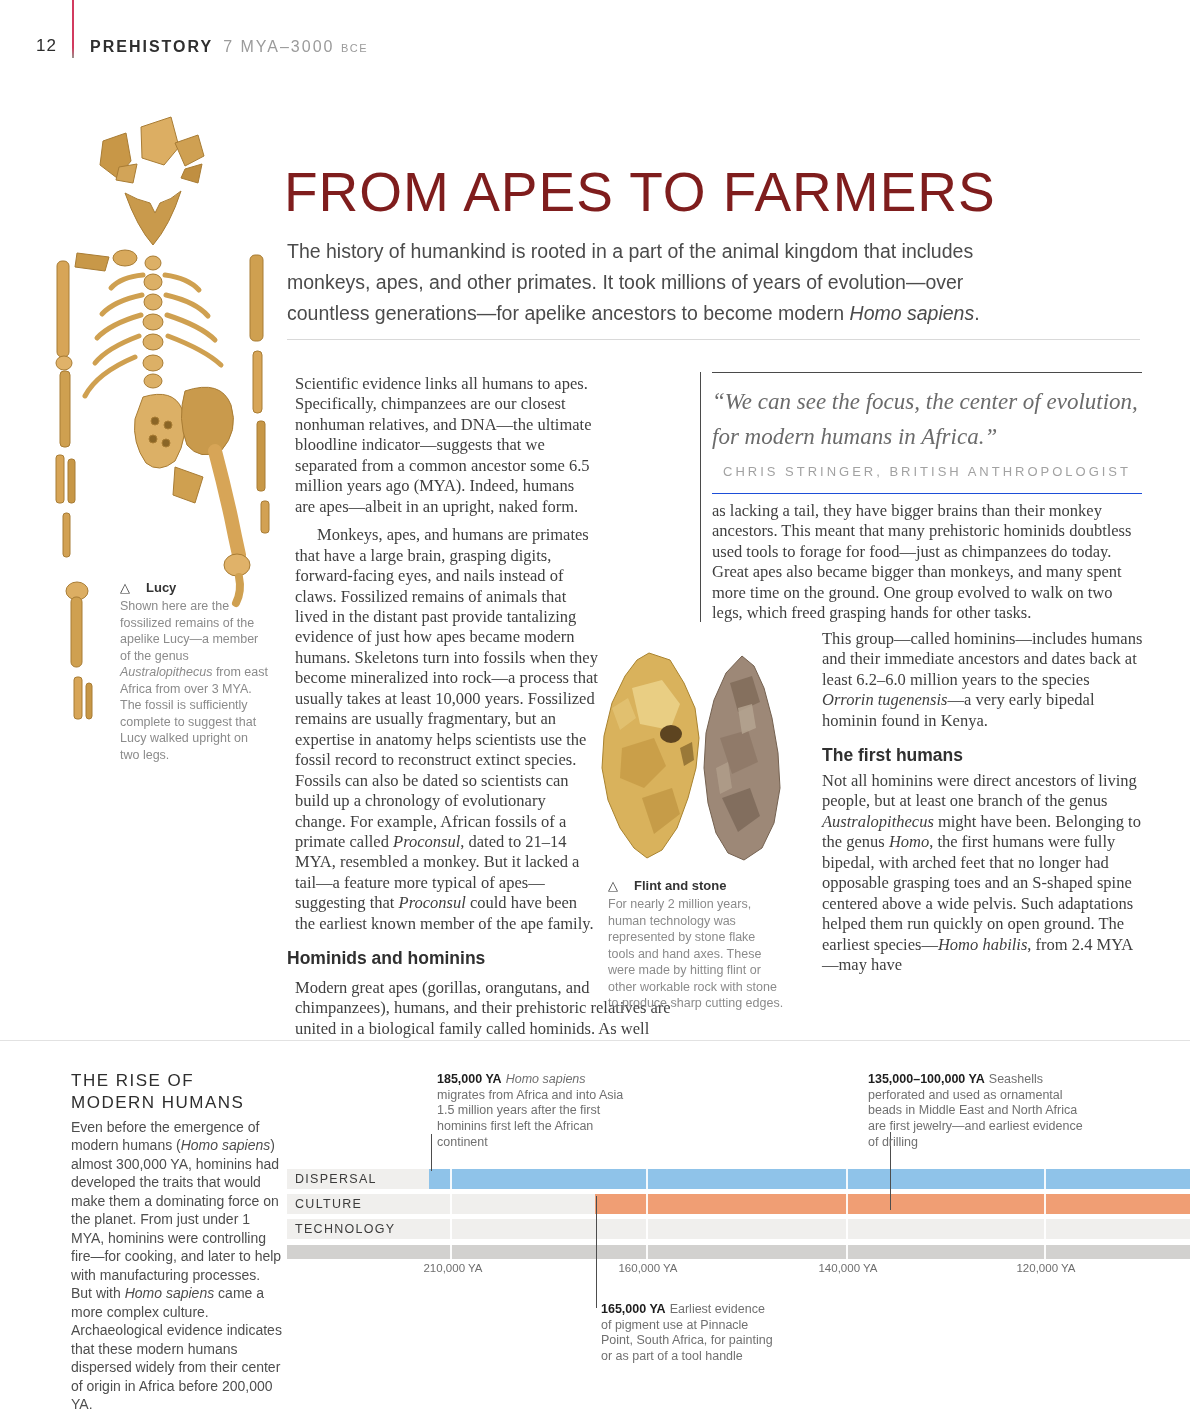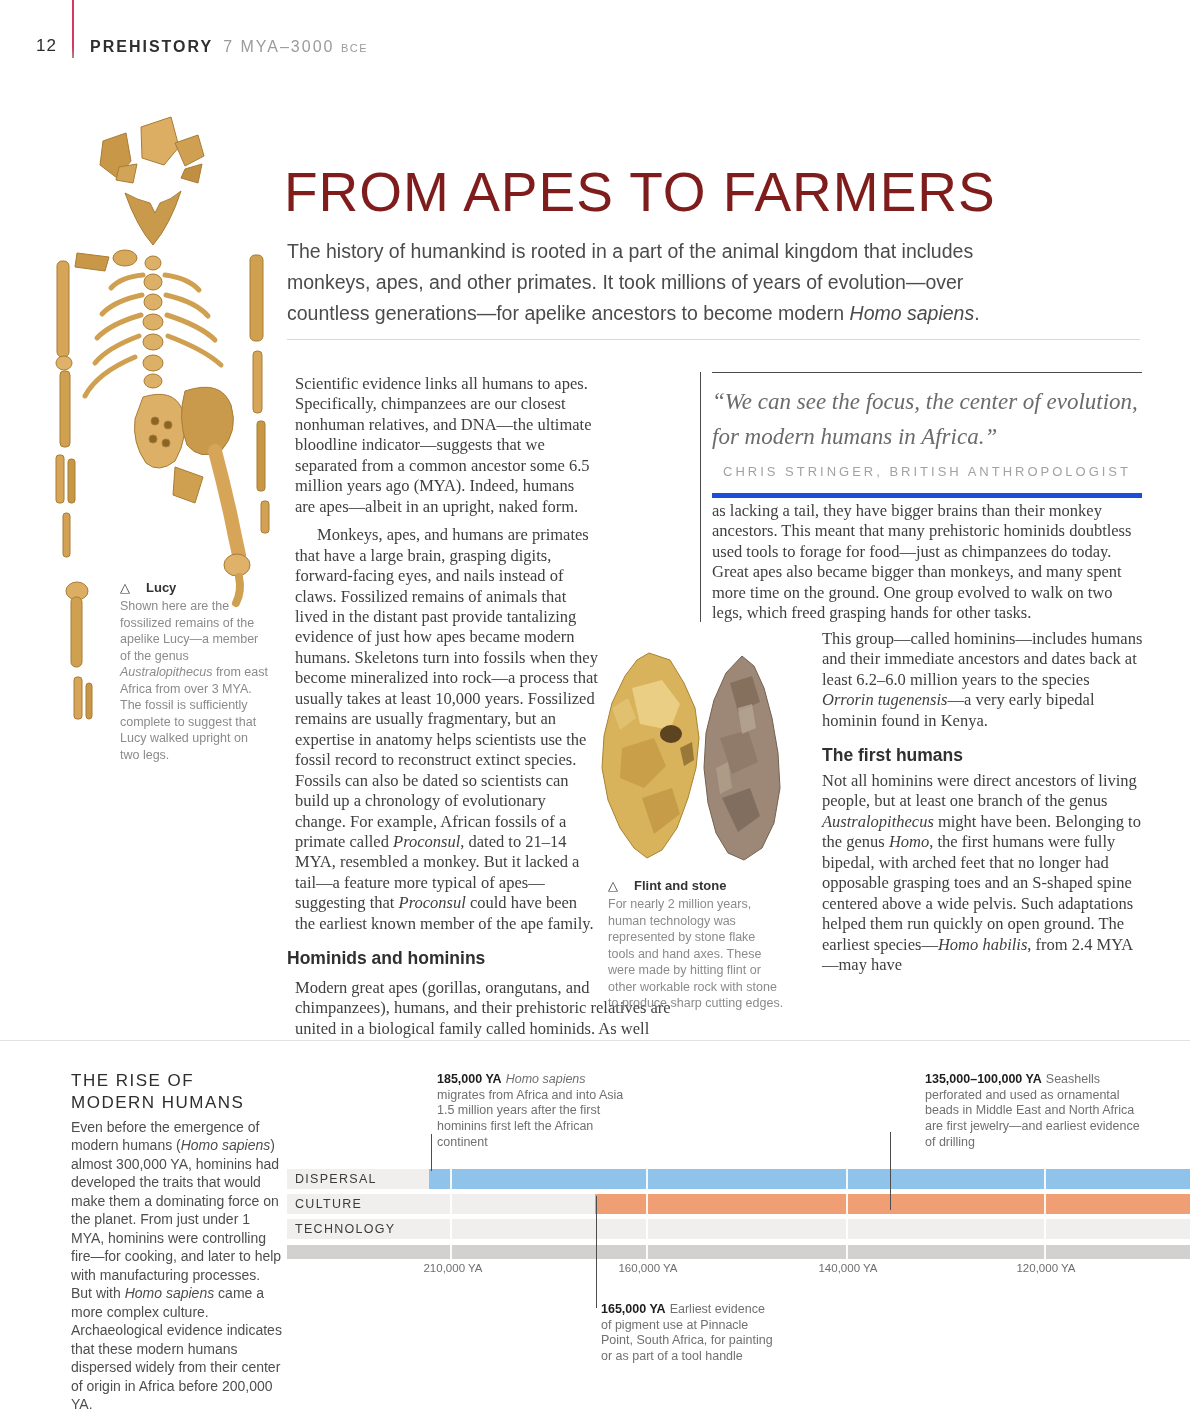--- a/index.html
+++ b/index.html
@@ -28,21 +28,21 @@
   #col1 .indent{text-indent:22px;}
   #flint-spacer{float:right;width:92px;height:345px;margin-top:268px;}
   .subhead{font-family:"Liberation Sans",sans-serif;font-weight:bold;font-size:17.5px;color:#303030;
            margin:14px 0 4px 0;}
   #col2-top{left:712px;top:501px;width:434px;}
   #col2-bottom{left:822px;top:629px;width:322px;}
   #col2-bottom p{margin:0;}
 
   
   #col-divider{left:700px;top:372px;width:1px;height:250px;background:#4a4a4a;}
-  #quote-box{left:712px;top:372px;width:430px;border-top:1px solid #4a4a4a;border-bottom:5px solid #1d4ed8;
+  #quote-box{left:712px;top:372px;width:430px;border-top:1px solid #4a4a4a;border-bottom:1px solid #1d4ed8;
              padding:12px 0 14px 0;}
   #quote-text{font-family:"Liberation Serif",serif;font-style:italic;font-size:23px;line-height:1.5;color:#6b6b6b;margin:0;}
   #quote-attr{margin-top:10px;text-align:center;font-size:13px;letter-spacing:3px;color:#a2a2a2;}
 
   
   .caption{font-size:12.5px;line-height:1.32;color:#8b8b8b;}
   .caption .cap-head{color:#333;font-size:13px;margin-bottom:2px;}
   .caption .cap-head b{margin-left:4px;padding-left:12px;}
   #lucy-caption{left:120px;top:579px;width:150px;}
   #flint-caption{left:608px;top:877px;width:176px;}
@@ -53,21 +53,21 @@
   #tl-intro{left:71px;top:1118px;width:212px;font-size:14px;line-height:1.32;color:#4e4e4e;}
   .band{left:287px;width:903px;height:20px;}
   .band-label{position:absolute;left:8px;top:0;line-height:20px;font-size:12.5px;letter-spacing:1.3px;color:#3b3b3b;}
   .bar{height:20px;}
   .gridline{width:2px;top:1169px;height:90px;background:rgba(255,255,255,.9);}
   .axis-label{top:1262px;font-size:11.5px;color:#6e6e6e;transform:translateX(-50%);white-space:nowrap;}
   .callout{width:1px;background:#4d4d4d;}
   .tl-note{font-size:12.5px;line-height:1.25;color:#707070;margin:0;}
   .tl-note .tl-date{color:#1d1d1d;margin-right:4px;}
   #note-a{left:437px;top:1072px;width:192px;}
-  #note-b{left:925px;top:1072px;width:222px;}
+  #note-b{left:868px;top:1072px;width:222px;}
   #note-c{left:601px;top:1302px;width:172px;}
 </style>
 </head>
 <body>
 
 <div id="page">
 
   <div class="abs" id="page-num">12</div>
   <div class="abs" id="accent-rule" style="background:linear-gradient(#d23b5f 0%,#d23b5f 82%,#9a948e 100%);"></div>
   <div class="abs" id="header-text">

